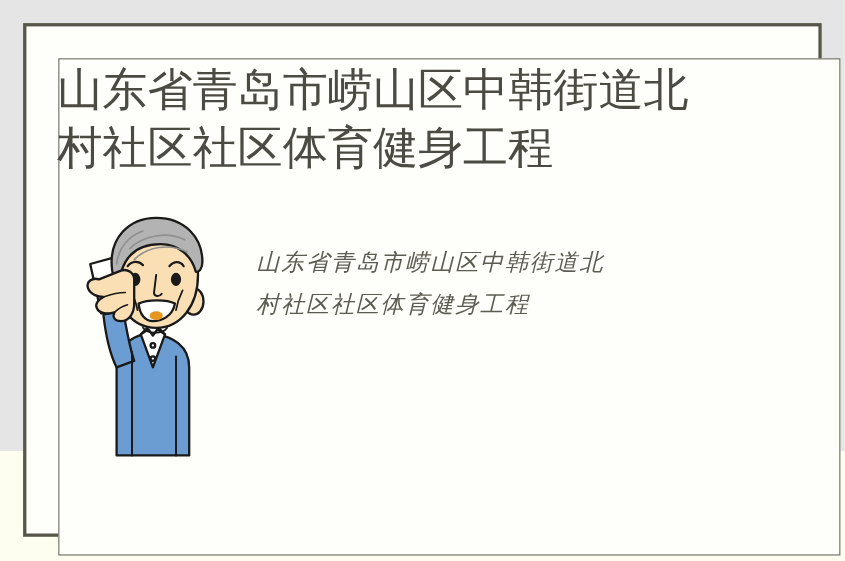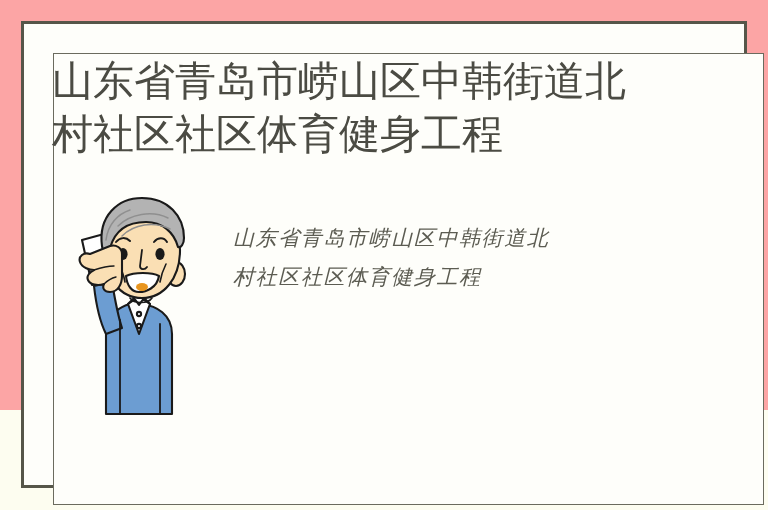--- a/index.html
+++ b/index.html
@@ -11,21 +11,21 @@
     height: 510px;
     background: #fdfdf0;
     font-family: "Liberation Sans", sans-serif;
     overflow: hidden;
   }
 
   #page {
     position: relative;
     width: 768px;
     height: 410px;
-    background: #fca5a5;
+    background: #e5e5e5;
     box-sizing: border-box;
   }
 
   
   #outer-frame {
     position: absolute;
     left: 21px;
     top: 21px;
     width: 726px;
     height: 467px;

